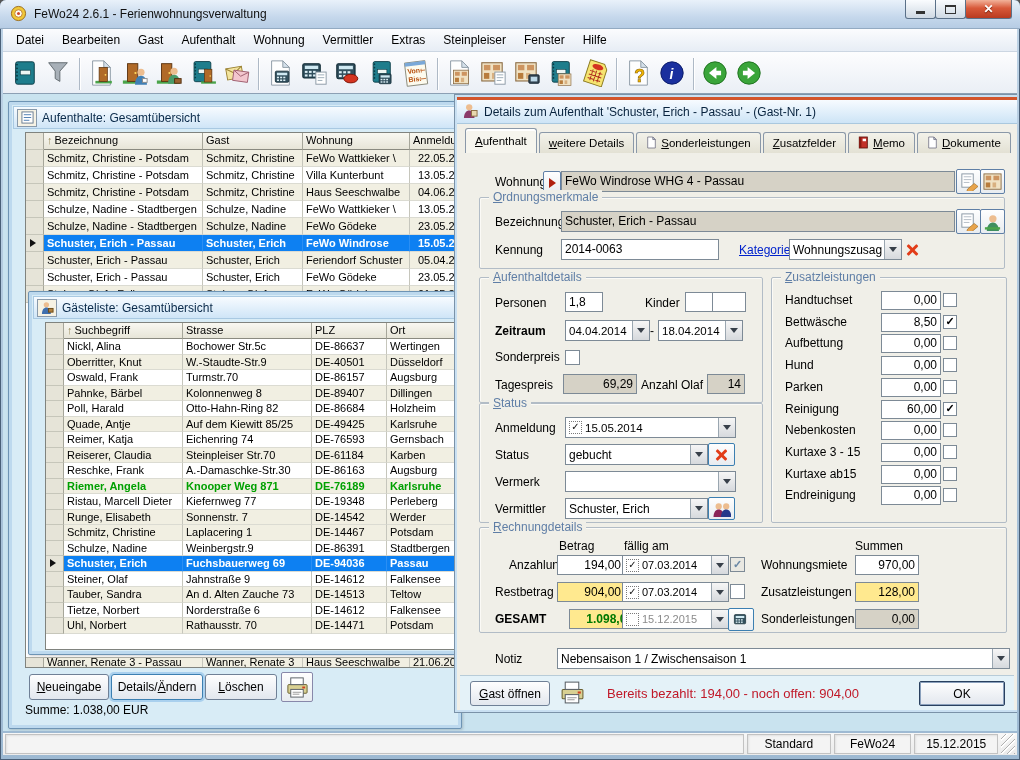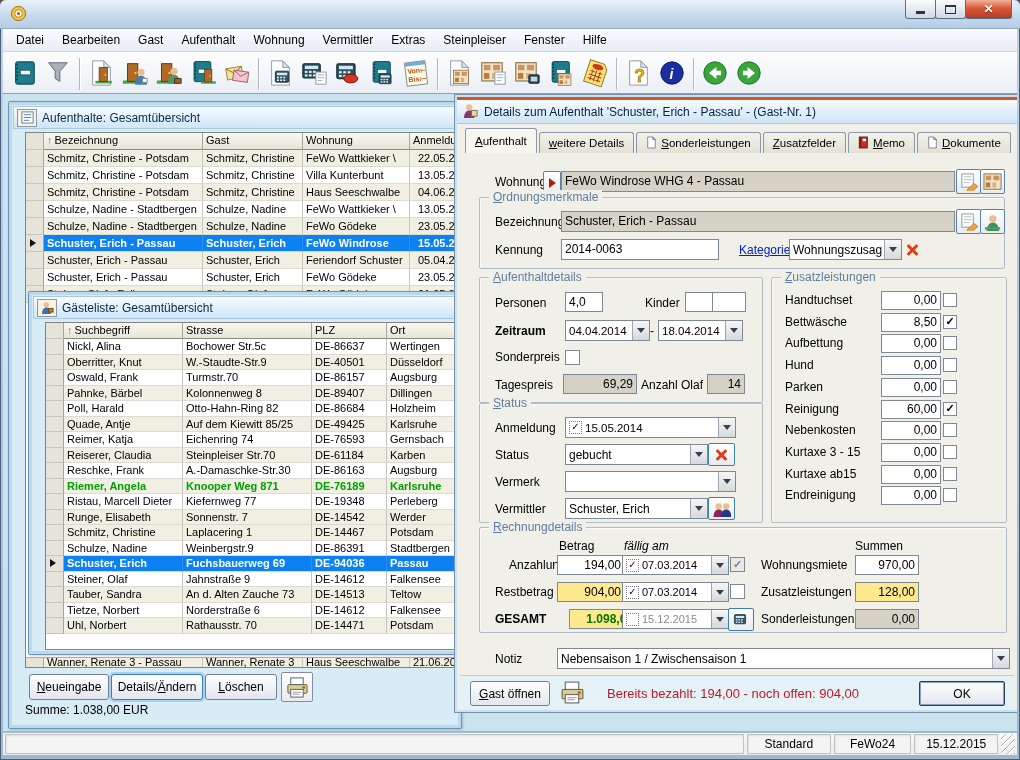--- a/index.html
+++ b/index.html
@@ -112,20 +112,21 @@
 <body>
 
 <div id="app">
 
   <div class="titlebar">
     <span class="appic"><svg viewBox="0 0 18 18" width="17" height="17">
           <circle cx="9" cy="9" r="7.5" fill="#f0c838" stroke="#9a6a18"></circle>
           <circle cx="9" cy="9" r="4" fill="#fdfdf4" stroke="#c08030"></circle>
           <circle cx="9" cy="9" r="1.6" fill="#d04828"></circle>
         </svg></span>
+    <span class="ttext">FeWo24 2.6.1  -  Ferienwohnungsverwaltung</span>
   </div>
   <div class="win-controls">
     <div class="wc">
         <div class="mingl"></div>
       </div>
     <div class="wc">
         <div class="maxgl"></div>
       </div>
     <div class="wc close">
         <span>✕</span>
@@ -796,21 +797,21 @@
         <span class="carr"></span>
       </div>
       <div class="flat" style="left:444px;top:144px;width:22px;height:18px;">
           <span class="xglyph"></span>
         </div>
 
       <div class="grp" style="left:22px;top:180px;width:282px;height:124px;">
         <span class="grp-title"><u>A</u>ufenthaltdetails</span>
       </div>
       <span class="lbl" style="left:38px;top:199px;">Personen</span>
-      <div class="fld" style="left:108px;top:195px;width:30px;height:18px;">4,0</div>
+      <div class="fld" style="left:108px;top:195px;width:30px;height:18px;">1,8</div>
       <span class="lbl" style="left:188px;top:199px;">Kinder</span>
       <div class="fld" style="left:228px;top:195px;width:22px;height:18px;"></div>
       <div class="fld" style="left:255px;top:195px;width:26px;height:18px;"></div>
       <span class="lbl" style="left:38px;top:227px;font-weight:bold;">Zeitraum</span>
       <div class="combo" style="left:108px;top:223px;width:80px;height:19px;">
         <span class="ctext">04.04.2014</span>
         <span class="carr"></span>
       </div>
       <span class="lbl" style="left:193px;top:227px;">-</span>
       <div class="combo" style="left:201px;top:223px;width:80px;height:19px;">
@@ -897,21 +898,21 @@
           <span class="chk" style="left:486px;top:370px;width:12px;height:12px;line-height:11px;"></span>
           <span class="lbl" style="left:328px;top:391px;">Endreinigung</span>
           <div class="fld num " style="left:424px;top:389px;width:52px;height:17px;line-height:17px;">0,00</div>
           <span class="chk" style="left:486px;top:391px;width:12px;height:12px;line-height:11px;"></span>
         </div>
 
       <div class="grp" style="left:22px;top:430px;width:526px;height:104px;">
         <span class="grp-title"><u>R</u>echnungdetails</span>
       </div>
       <span class="lbl" style="left:102px;top:442px;">Betrag</span>
-      <span class="lbl" style="left:167px;top:442px;font-style:italic;">fällig am</span>
+      <span class="lbl" style="left:167px;top:442px;">fällig am</span>
       <span class="lbl" style="left:398px;top:442px;">Summen</span>
       <div id="rechnungHost">
           <span class="lbl" style="left:38px;top:461px;margin-left:14px;">Anzahlung</span>
           <div class="fld num" style="left:100px;top:458px;width:60px;height:18px;line-height:18px;">194,00</div>
           <div class="combo" style="left:165px;top:458px;width:102px;height:18px;font-size:11px;">
             <span class="inchk">✓</span>
             <span class="ctext">07.03.2014</span>
             <span class="carr"></span>
           </div>
           <span class="chk on disabled" style="left:273px;top:460px;"></span>

